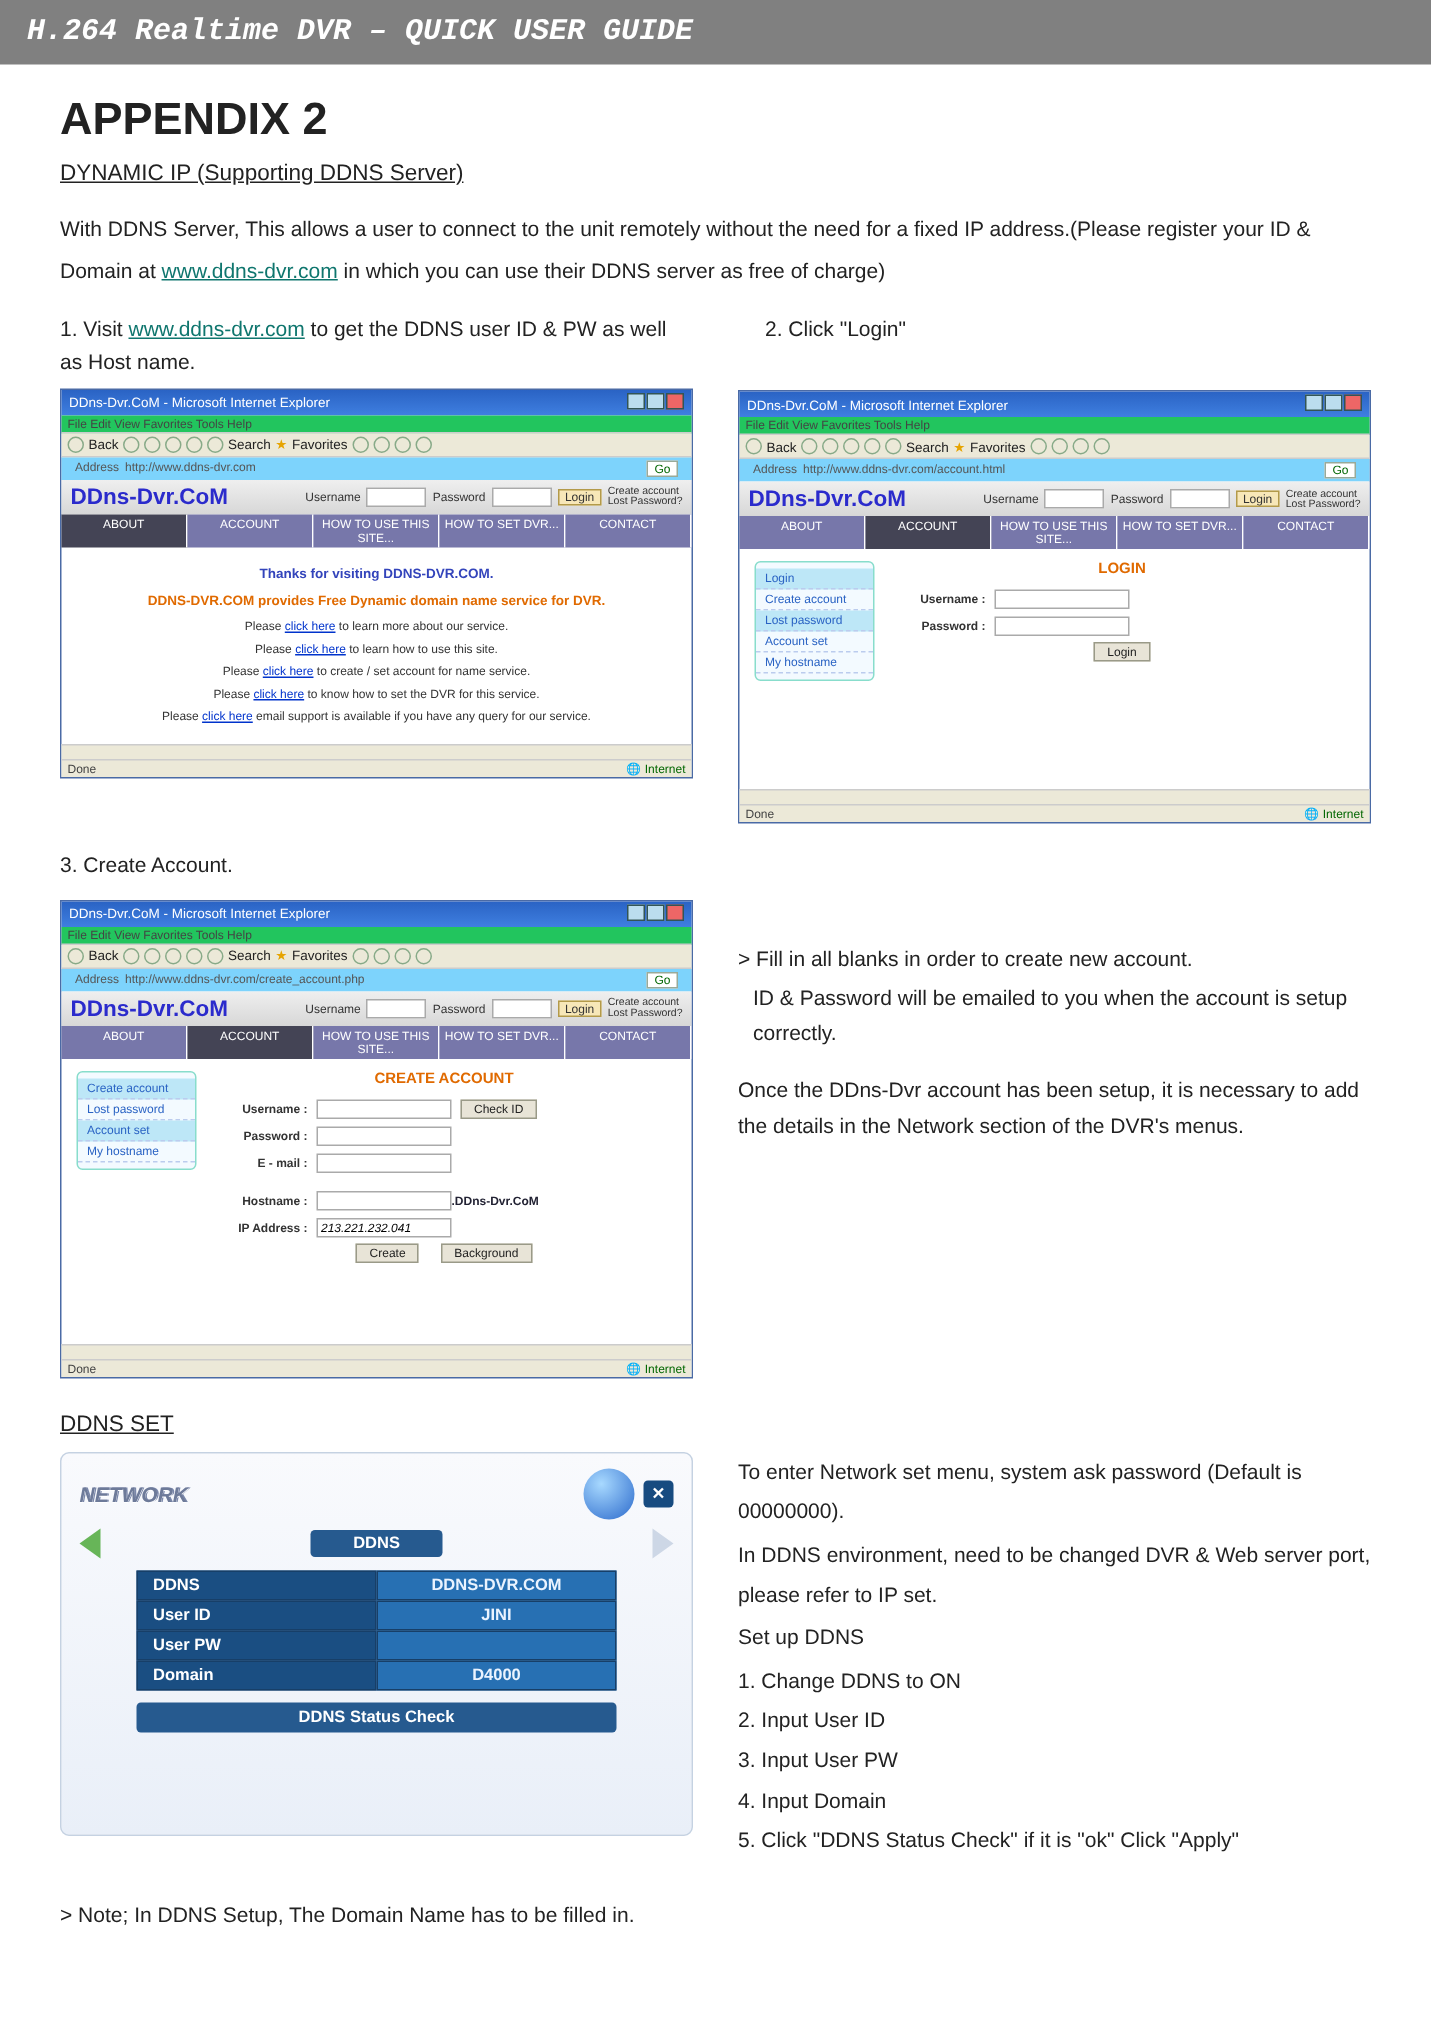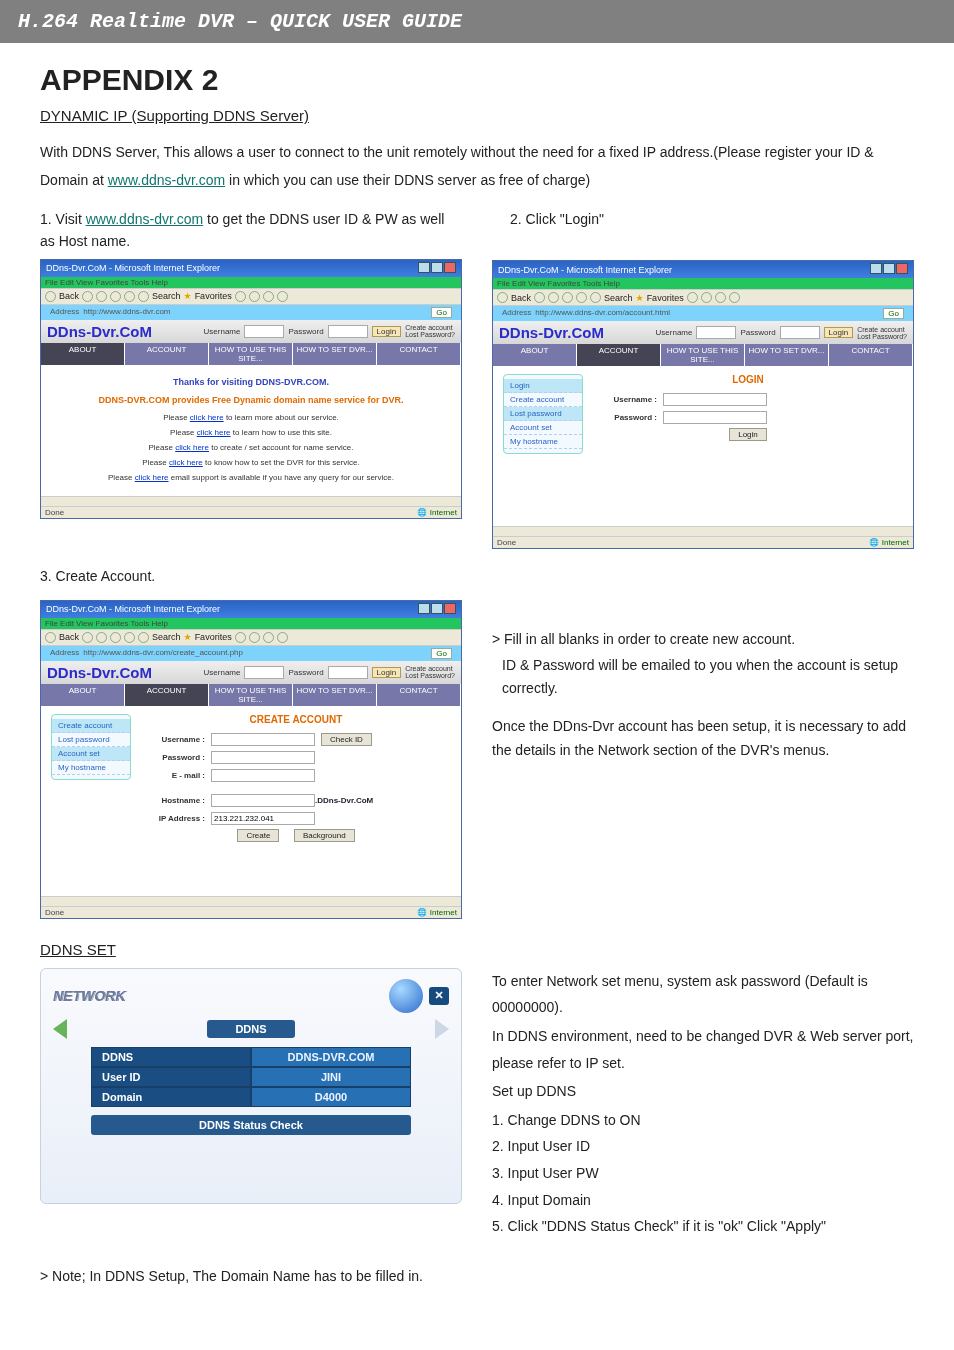--- a/index.html
+++ b/index.html
@@ -91,21 +91,21 @@
   .center-msg.orange{color:#e06a00;}
   .click-line{text-align:center;font-size:8px;color:#333;margin:6px 0;}
   .click-line .l{color:#0033cc;text-decoration:underline;}
   .sidebar{float:left;width:80px;border:1px solid #8dc;background:#f3faff;font-size:8px;padding:4px 0;border-radius:4px;}
   .sidebar div{padding:2px 6px;color:#2a63c4;border-bottom:1px dashed #bce;}
   .sidebar .hi{background:#bde7f7;}
   .main-area{margin-left:90px;}
   .form-title{color:#e06a00;font-weight:bold;text-align:center;font-size:10px;margin-bottom:8px;}
   .frow{display:flex;align-items:center;margin:5px 0;}
   .frow .lab{width:70px;text-align:right;padding-right:6px;font-weight:bold;color:#333;font-size:8px;}
-  .frow input{border:1px solid #aaa;font-size:8px;width:104px;}
+  .frow input{border:1px solid #aaa;font-size:8px;width:90px;font-style:italic;}
   .frow .ext{font-size:8px;font-weight:bold;color:#223;}
   .sbtn{background:#e8e4d7;border:1px solid #9a9a88;padding:1px 8px;font-size:8px;margin:6px;}
   .btn-row{text-align:center;}
   .footer-scroll{height:10px;background:#ece9d8;border-top:1px solid #ccc;}
   .clearfix::after{content:"";display:table;clear:both;}
   
   .ddns-title { font-size:15px; text-decoration:underline; margin:22px 0 10px; }
   .network-box {
     width:100%;
     background:linear-gradient(#f9fafd,#e9eff8);
@@ -431,20 +431,24 @@
         <div class="nb-table">
           <div class="nb-row">
             <div class="k">DDNS</div>
             <div class="v">DDNS-DVR.COM</div>
           </div>
           <div class="nb-row">
             <div class="k">User ID</div>
             <div class="v">JINI</div>
           </div>
           <div class="nb-row">
+            <div class="k">User PW</div>
+            <div class="v"></div>
+          </div>
+          <div class="nb-row">
             <div class="k">Domain</div>
             <div class="v">D4000</div>
           </div>
         </div>
         <div class="status-check">DDNS Status Check</div>
         <div style="height:50px;"></div>
       </div>
     </div>
     <div class="col rhs">
       <div class="p">To enter Network set menu, system ask password (Default is 00000000).</div>

